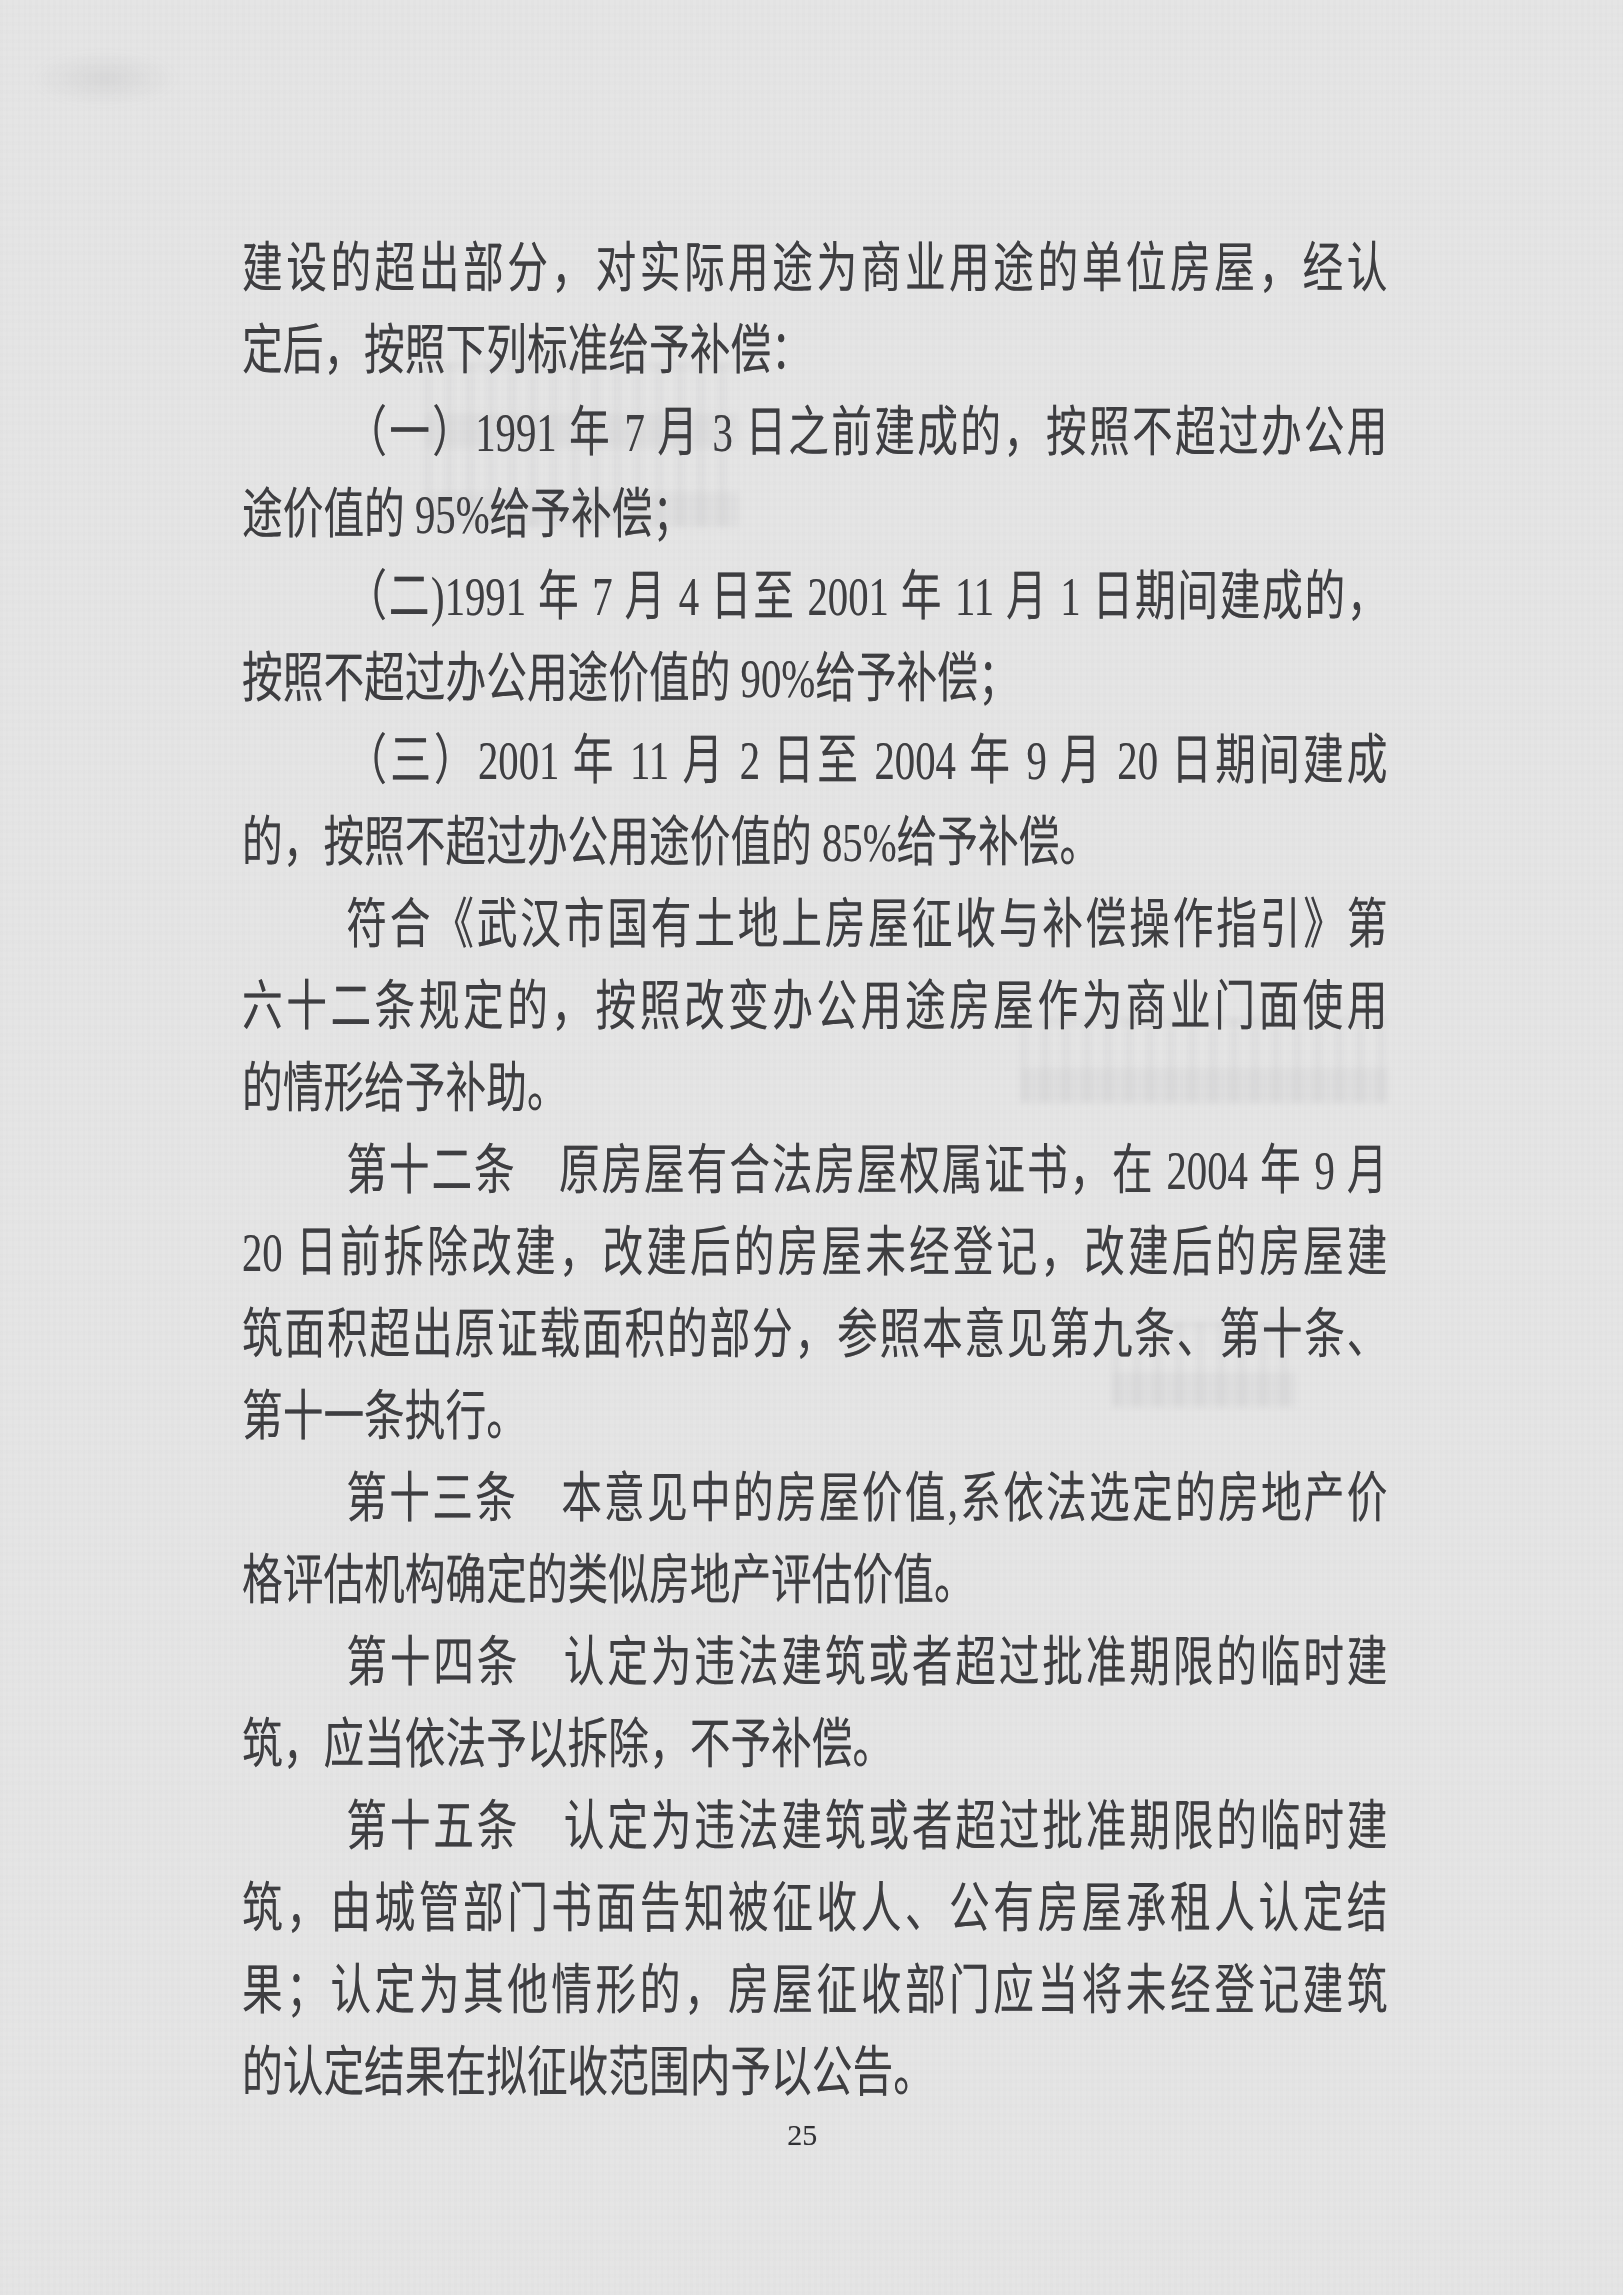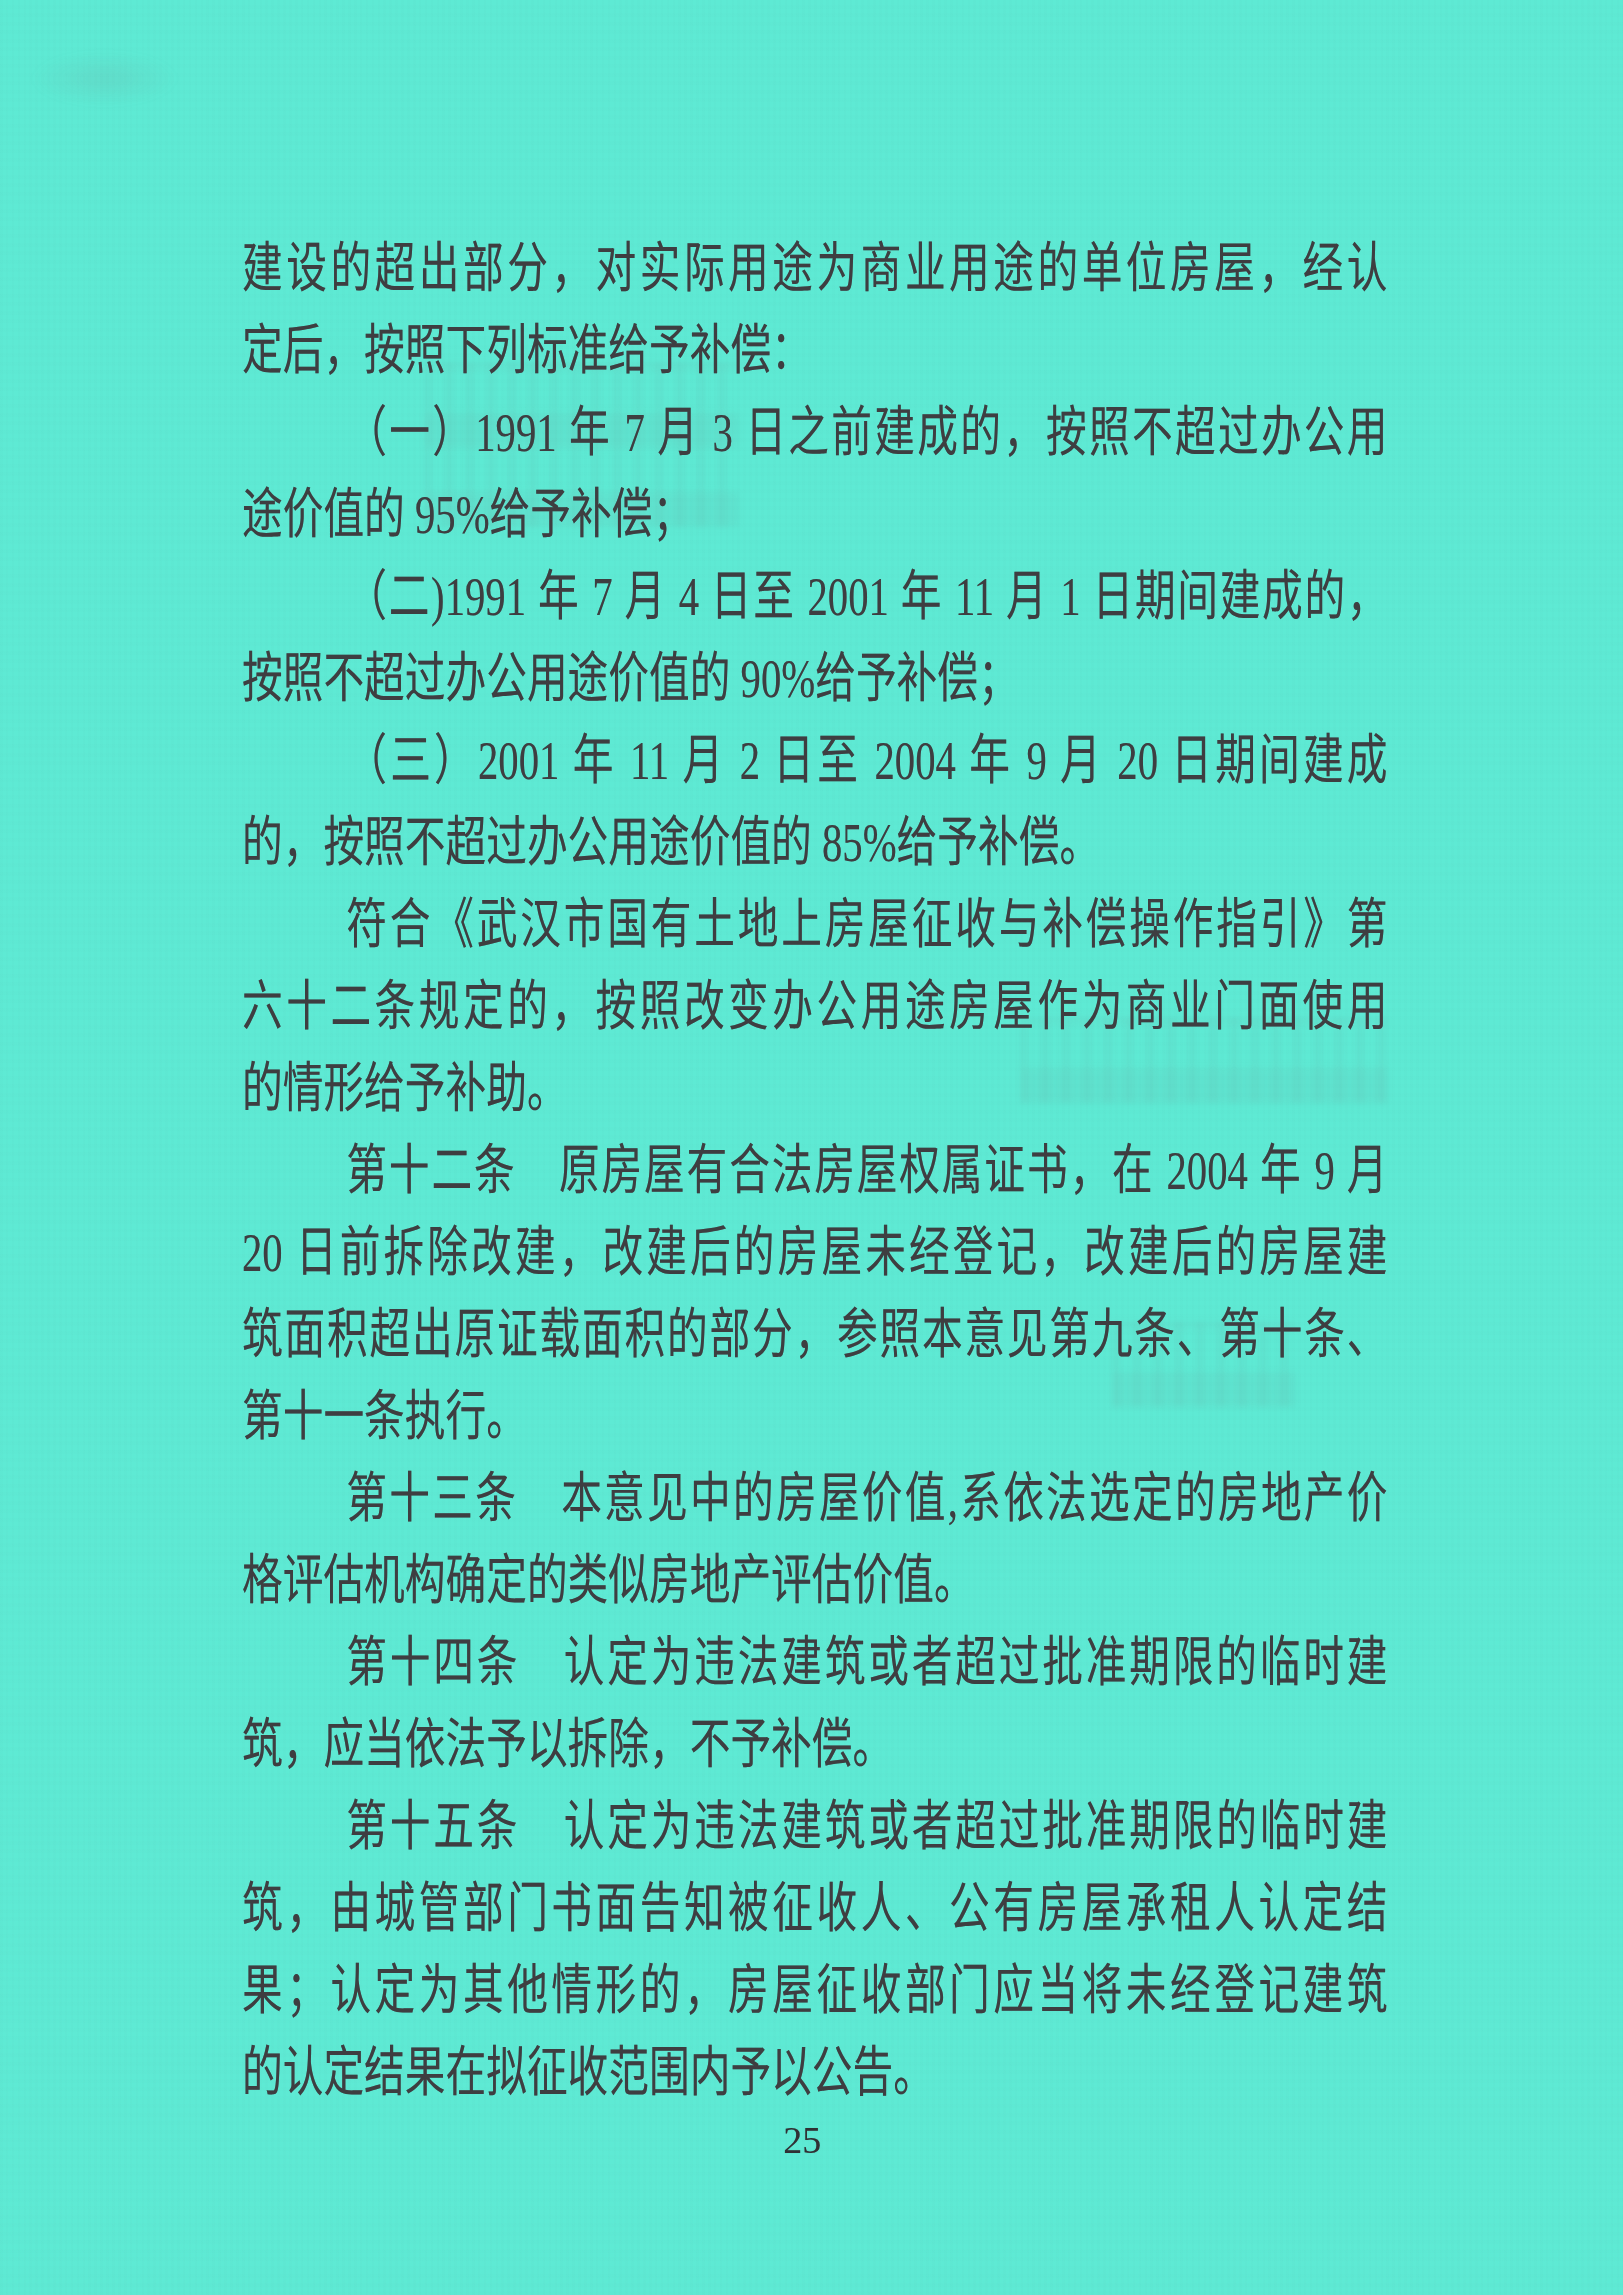--- a/index.html
+++ b/index.html
@@ -45,21 +45,21 @@
     letter-spacing: 0;
   }
   .line.indent { padding-left: 141px; }
   .line.last { text-align-last: left; }
   .page-number {
     position: absolute;
     top: 2118px;
     left: 0;
     right: 18.3px;
     text-align: center;
-    font-size: 38px;
+    font-size: 30px;
     color: #303034;
     text-shadow: 0 0 0.7px rgba(70,70,75,0.4);
   }
   
   .ghost {
     position: absolute;
     pointer-events: none;
     filter: blur(3.3px);
     opacity: 0.55;
     background:
@@ -69,21 +69,21 @@
   .smudge {
     position: absolute;
     pointer-events: none;
     filter: blur(4.6px);
     background: radial-gradient(closest-side, rgba(120,120,126,0.12), transparent 80%);
   }
 </style>
 </head>
 <body>
 
-<div class="page" style="background: #5eead4; color: rgb(62, 62, 65);">
+<div class="page" style="background: #e5e5e5; color: rgb(62, 62, 65);">
 
   <div class="smudge" style="left:13px; top:46px; width:183px; height:65px;"></div>
   <div class="ghost" style="left:425px; top:363px; width:314px; height:164px;"></div>
   <div class="ghost" style="left:1021px; top:1018px; width:367px; height:85px;"></div>
   <div class="ghost" style="left:1113px; top:1322px; width:183px; height:85px;"></div>
 
   <div class="text-block">
       <div class="line">建设的超出部分，对实际用途为商业用途的单位房屋，经认</div>
       <div class="line last">定后，按照下列标准给予补偿：</div>
       <div class="line indent">（一）1991 年 7 月 3 日之前建成的，按照不超过办公用</div>

